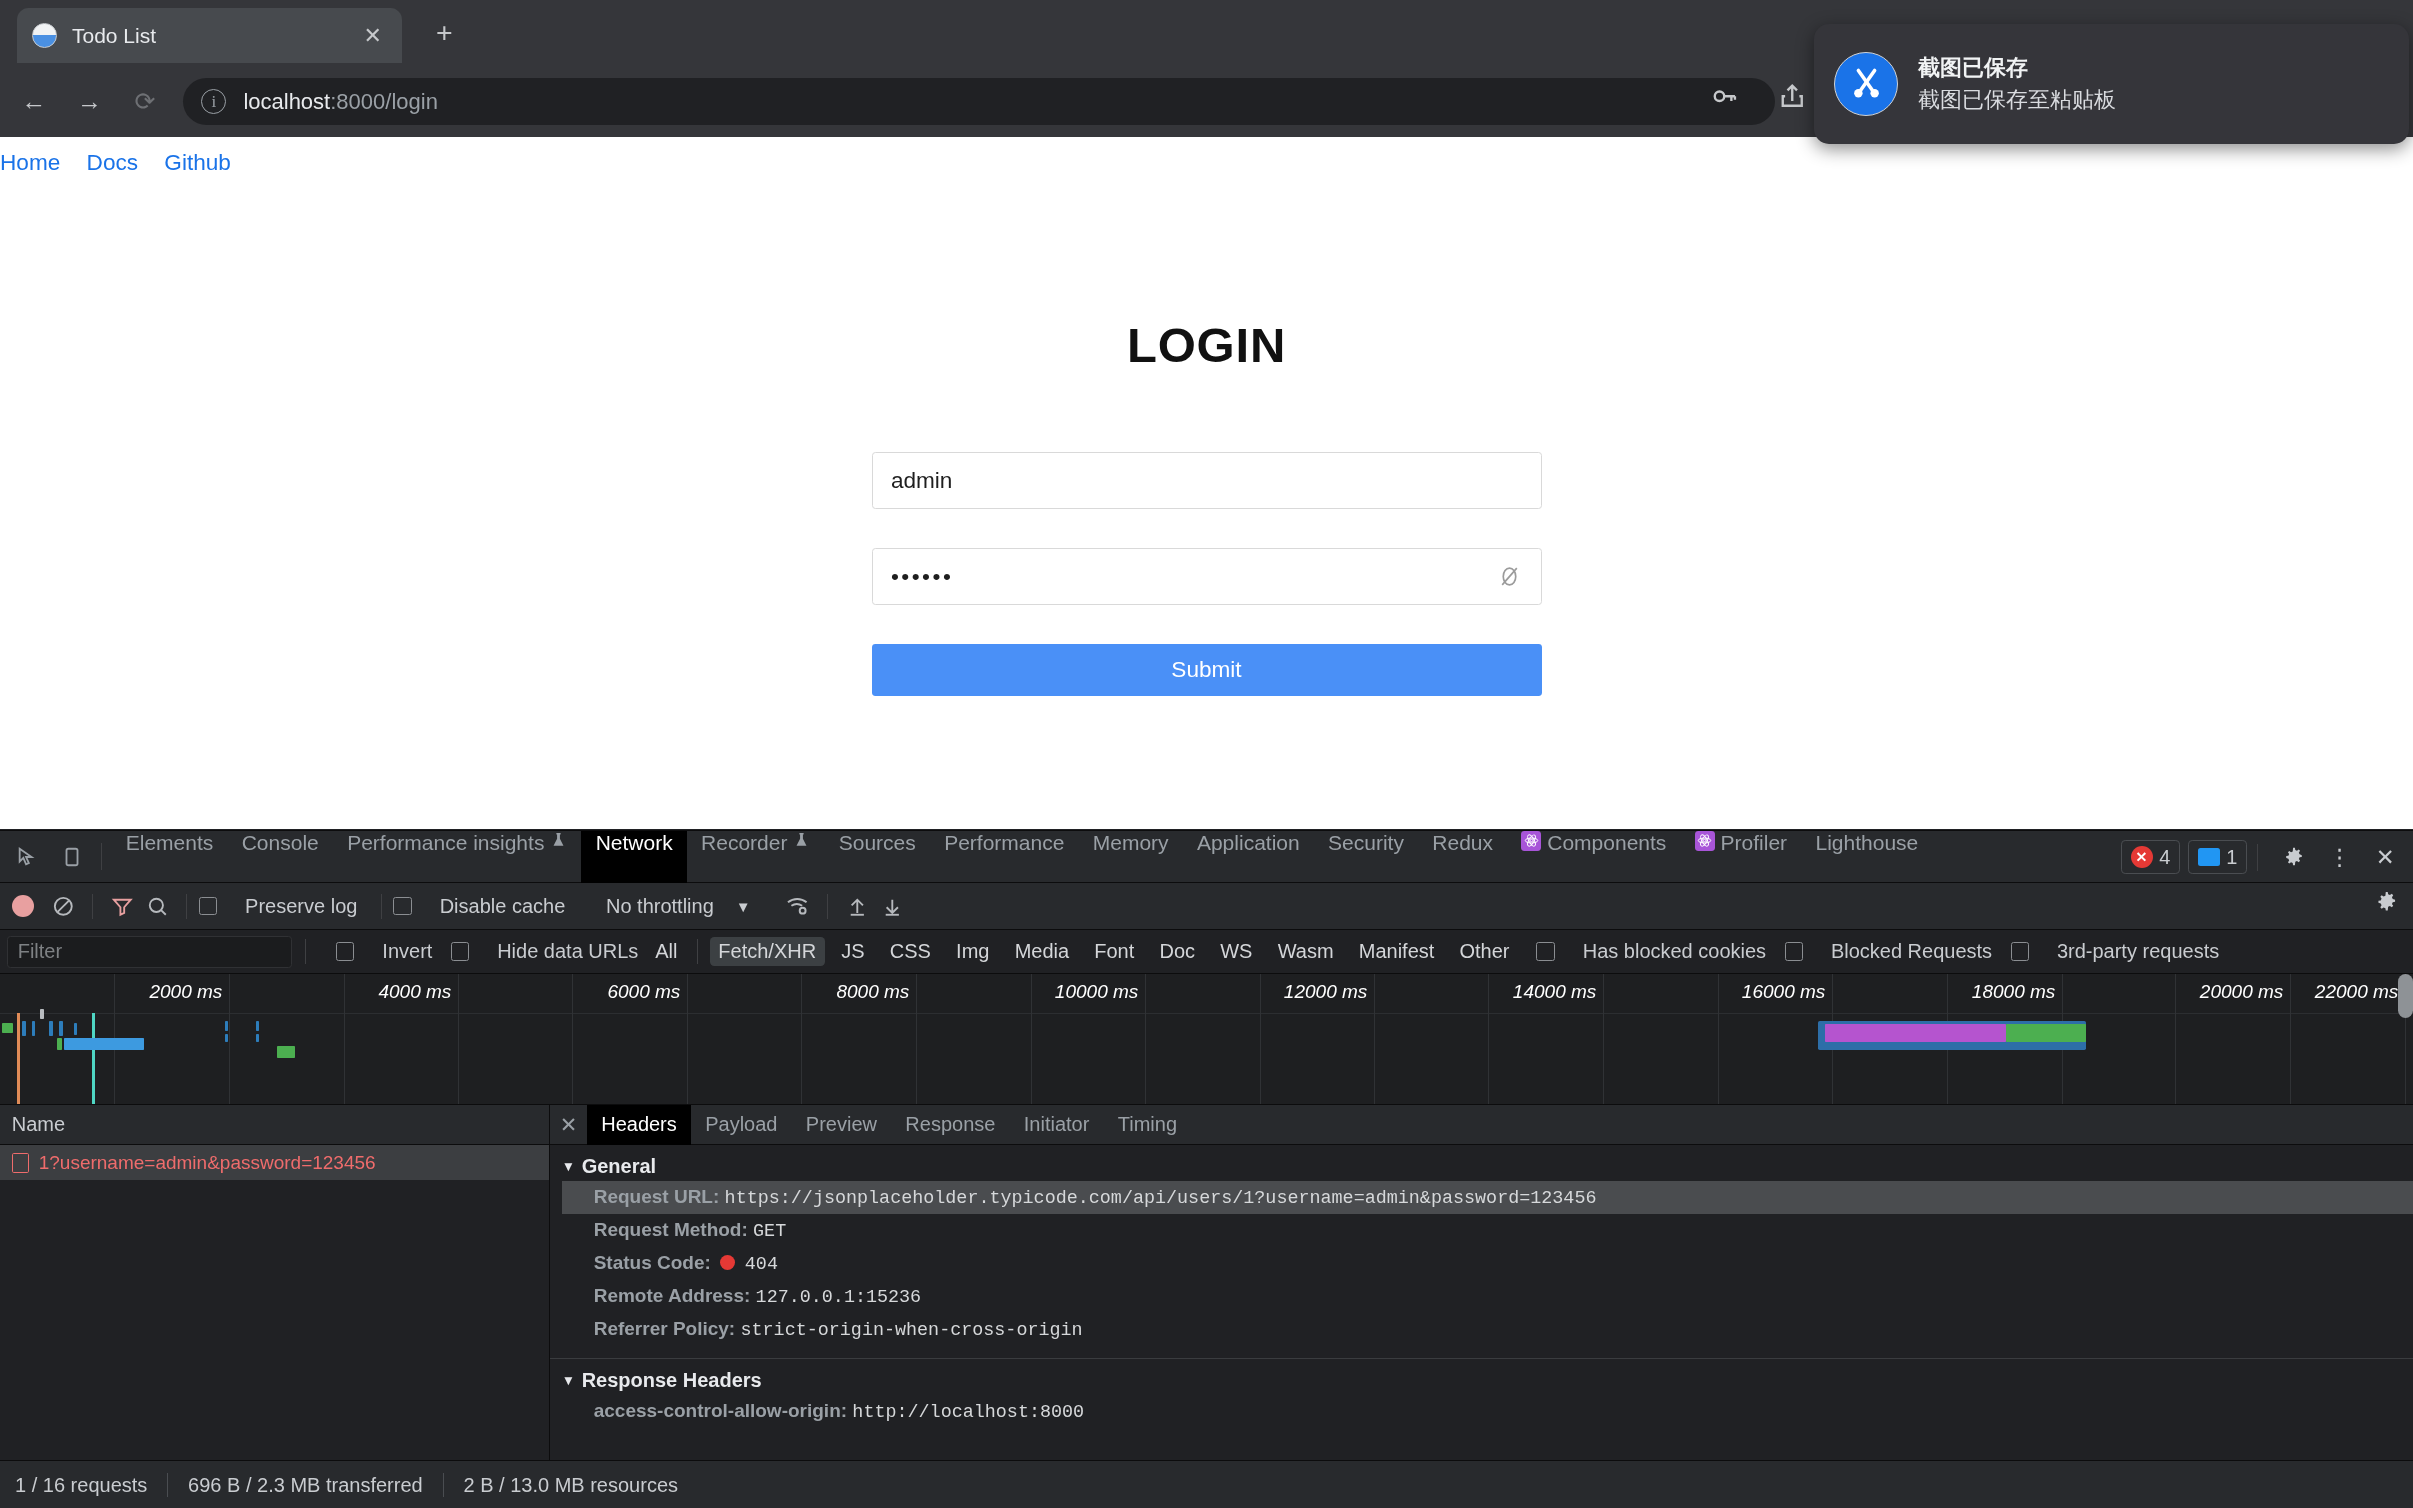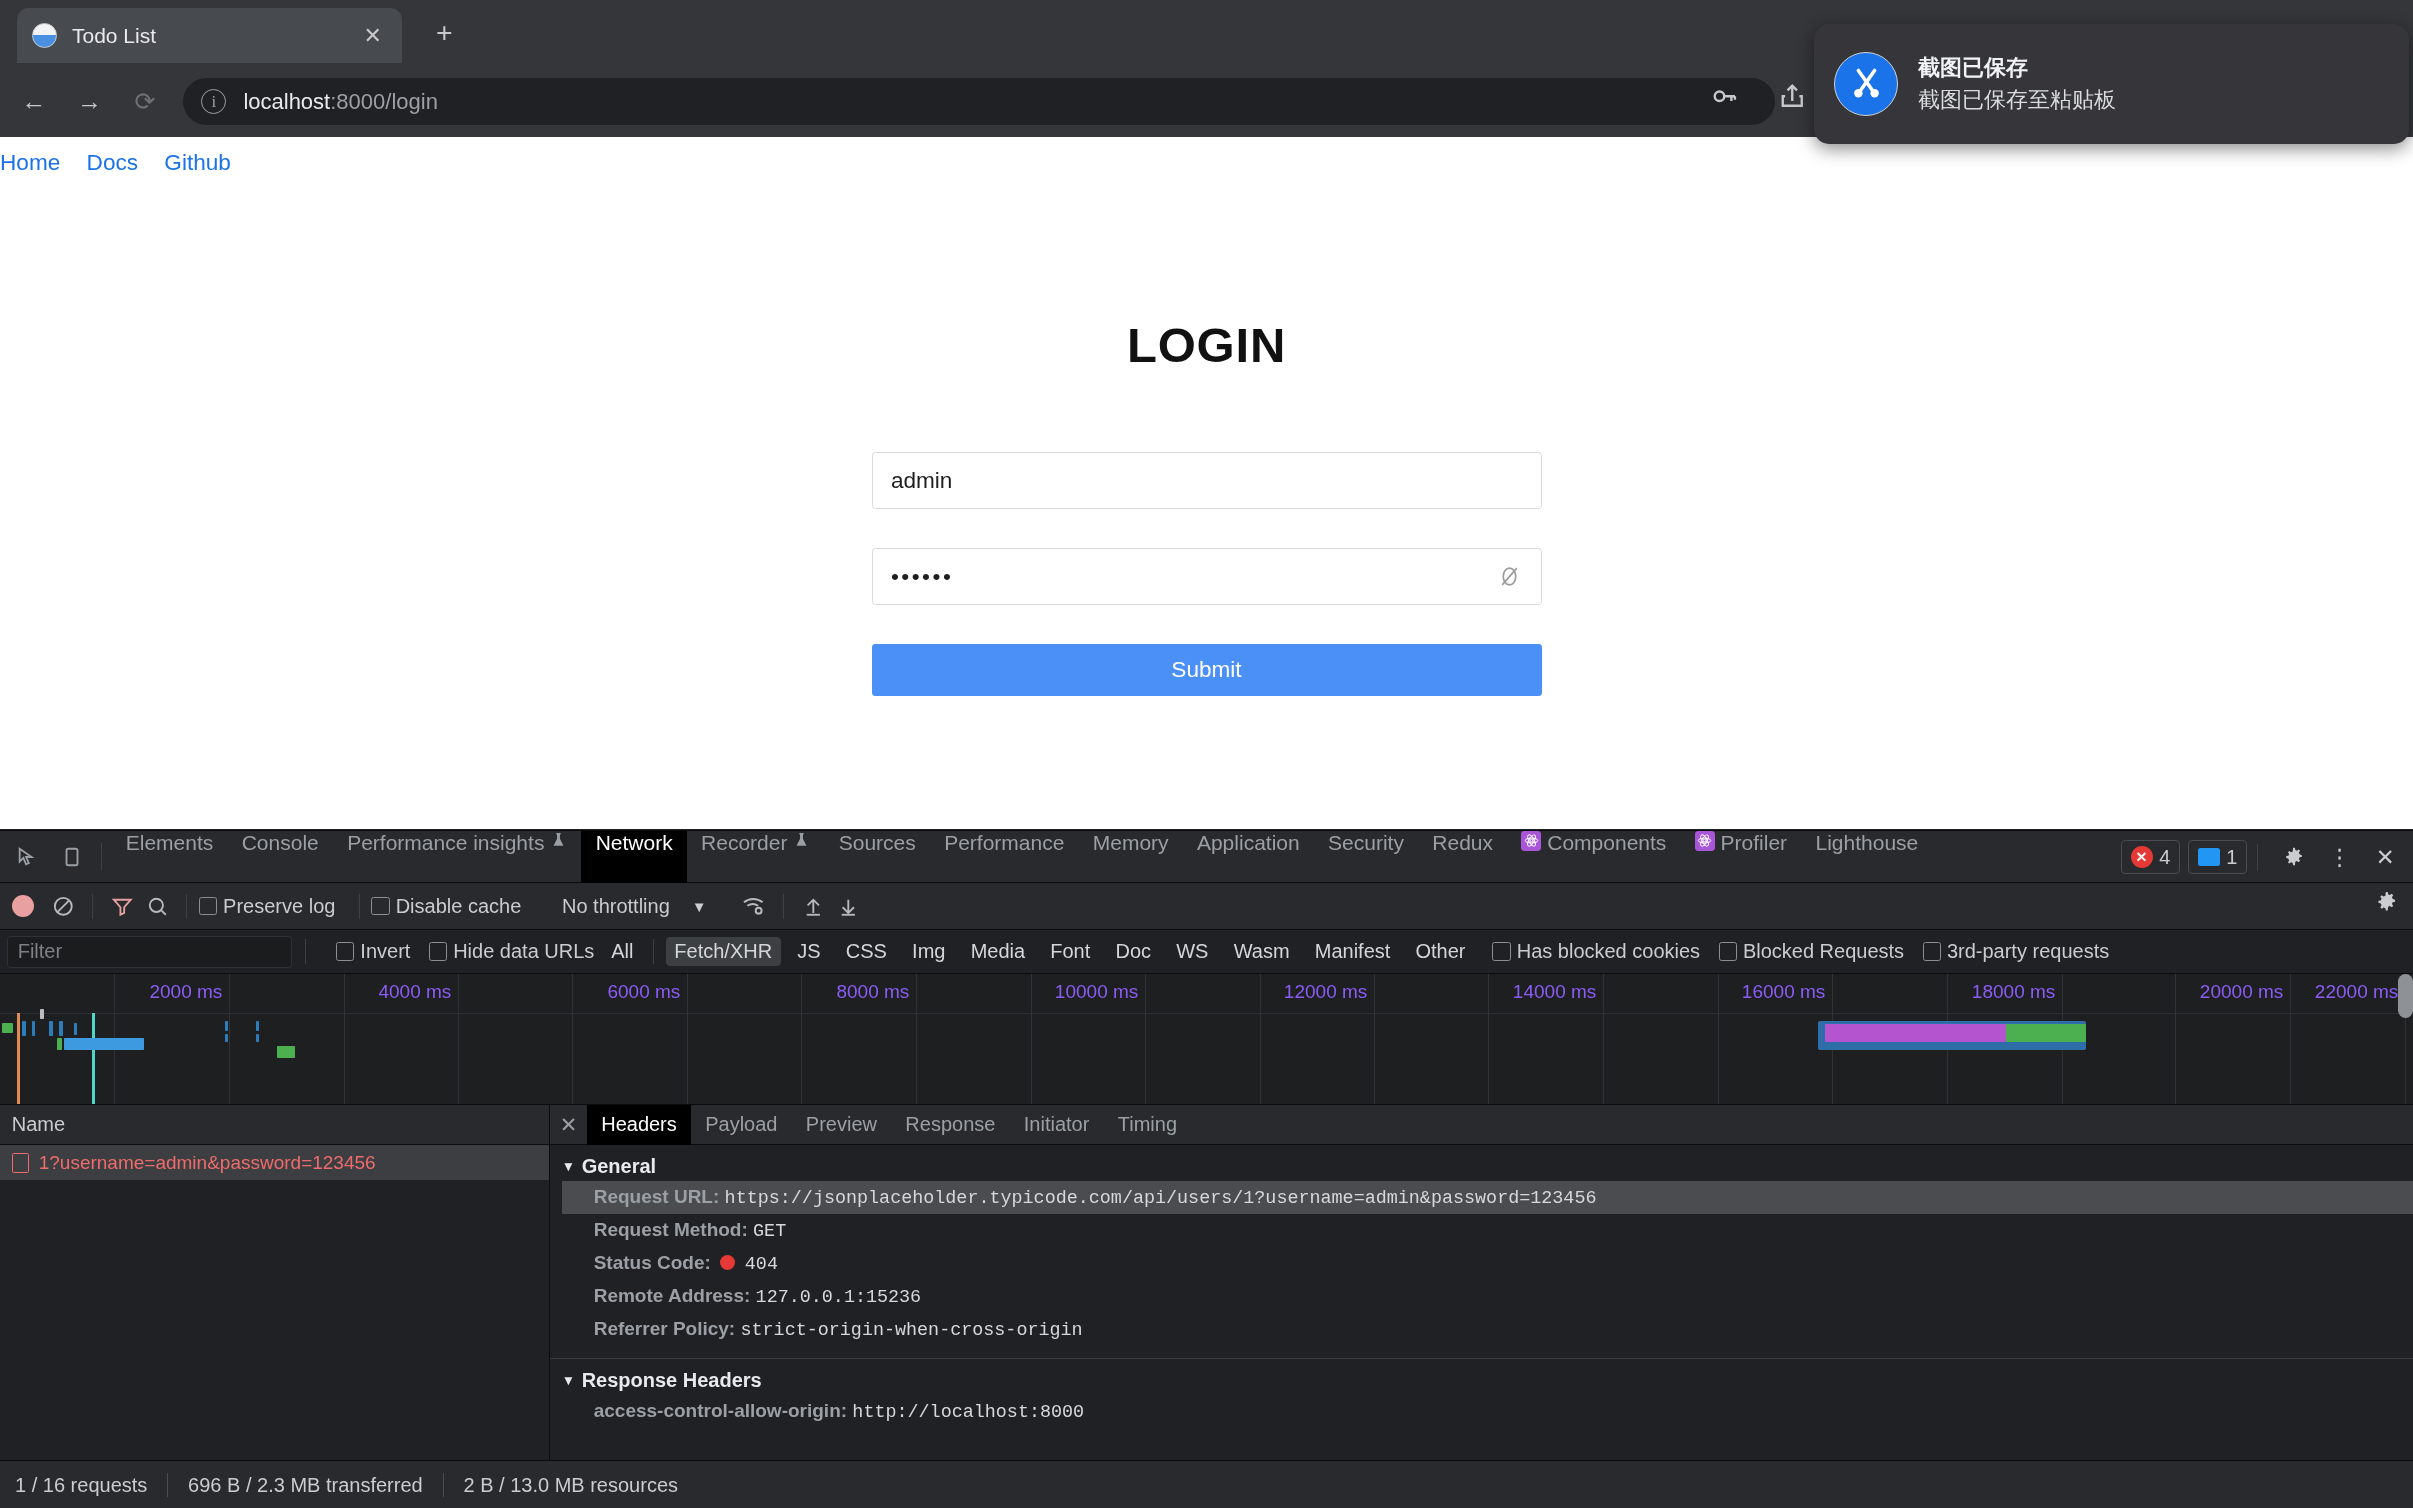--- a/index.html
+++ b/index.html
@@ -159,21 +159,21 @@
     position: relative; height: 47px; background: #282a2d;
     display: flex; align-items: center; border-bottom: 0.8px solid #0c0c0d; padding-left: 11.7px;
   }
   .rec-dot { width: 22px; height: 22px; border-radius: 50%; background: #e8a0a0; }
   .nt-item { display: flex; align-items: center; margin-right: 11.7px; color: #c9ccd0; }
   .nt-icon { width: 35px; height: 35px; display: flex; align-items: center; justify-content: center; color: #b6b9bd; }
   .nt-sep { width: 0.8px; height: 25px; background: #3f4043; margin: 0 11.7px; }
   .cb {
     width: 18.4px; height: 18.4px; border: 1.7px solid #8b8e92; border-radius: 2.5px; flex: 0 0 auto;
   }
-  .nt-label { color: #c9ccd0; font-size: 20px; margin-left: 6px; white-space: nowrap; }
+  .nt-label { color: #c9ccd0; font-size: 20px; margin-left: 28px; white-space: nowrap; }
   .nt-select { color: #c9ccd0; font-size: 20px; margin-left: 29px; white-space: nowrap; }
   .caret { color: #c9ccd0; font-size: 15px; margin-left: 22px; }
   .nt-gear { position: absolute; right: 15px; top: 6.7px; color:#c9ccd0; }
 
   
   .filter-bar {
     position: relative; height: 44px; background: #202124;
     display: flex; align-items: center; border-bottom: 0.8px solid #0c0c0d;
   }
   .filter-input {
@@ -186,21 +186,21 @@
   .fb-type {
     color: #d4d6d9; font-size: 20px; padding: 3.4px 8.4px; border-radius: 4.2px; margin-left: 8.4px; white-space: nowrap;
   }
   .fb-type.active { background: #3c4043; }
 
   
   .overview {
     position: relative; height: 131px; background: #1e1f21; border-bottom: 0.8px solid #0c0c0d; overflow: hidden;
   }
   .ov-gridline { position: absolute; top: 0; bottom: 0; width: 0.8px; background: #303235; }
-  .ov-tick { position: absolute; top: 6.7px; color: #8b5cf6; font-size: 19px; transform: translateX(-100%); padding-right: 6.7px; white-space: nowrap;}
+  .ov-tick { position: absolute; top: 6.7px; color: #ffffff; font-size: 19px; transform: translateX(-100%); padding-right: 6.7px; white-space: nowrap; font-style: italic;}
   .ov-ruler-line { position:absolute; left:0; right:0; top:39px; height:0.8px; background:#2c2e31; }
   .ov-marker { position: absolute; top: 39px; bottom: 0; width: 2.5px; }
   .ov-bar { position: absolute; border-radius: 0.8px; }
   .ov-scroll { position:absolute; right:0; top:0; width:15px; height:44px; background:#8e9296; border-radius:7.5px; }
 
   
   .lower { position: relative; height: 359px; display: flex; }
   .req-pane { width: 550px; background: #202124; border-right: 0.8px solid #0c0c0d; }
   .req-head {
     height: 40px; background: #282a2d; border-bottom: 0.8px solid #0c0c0d;

